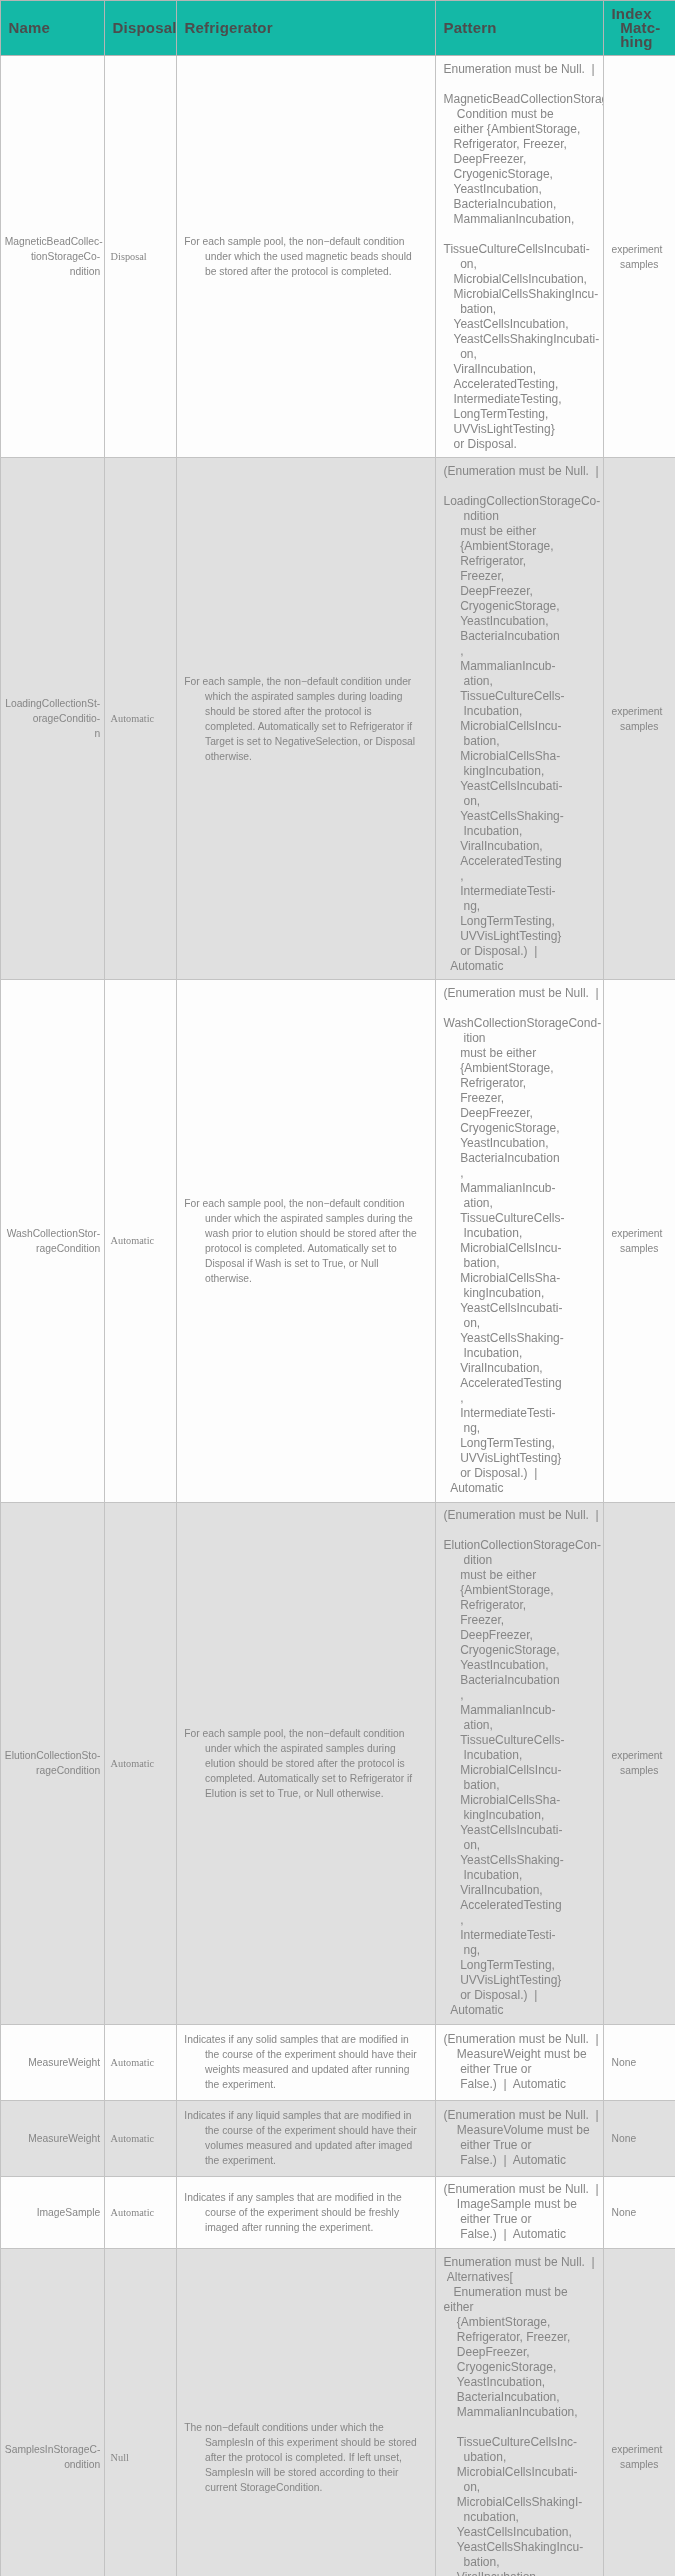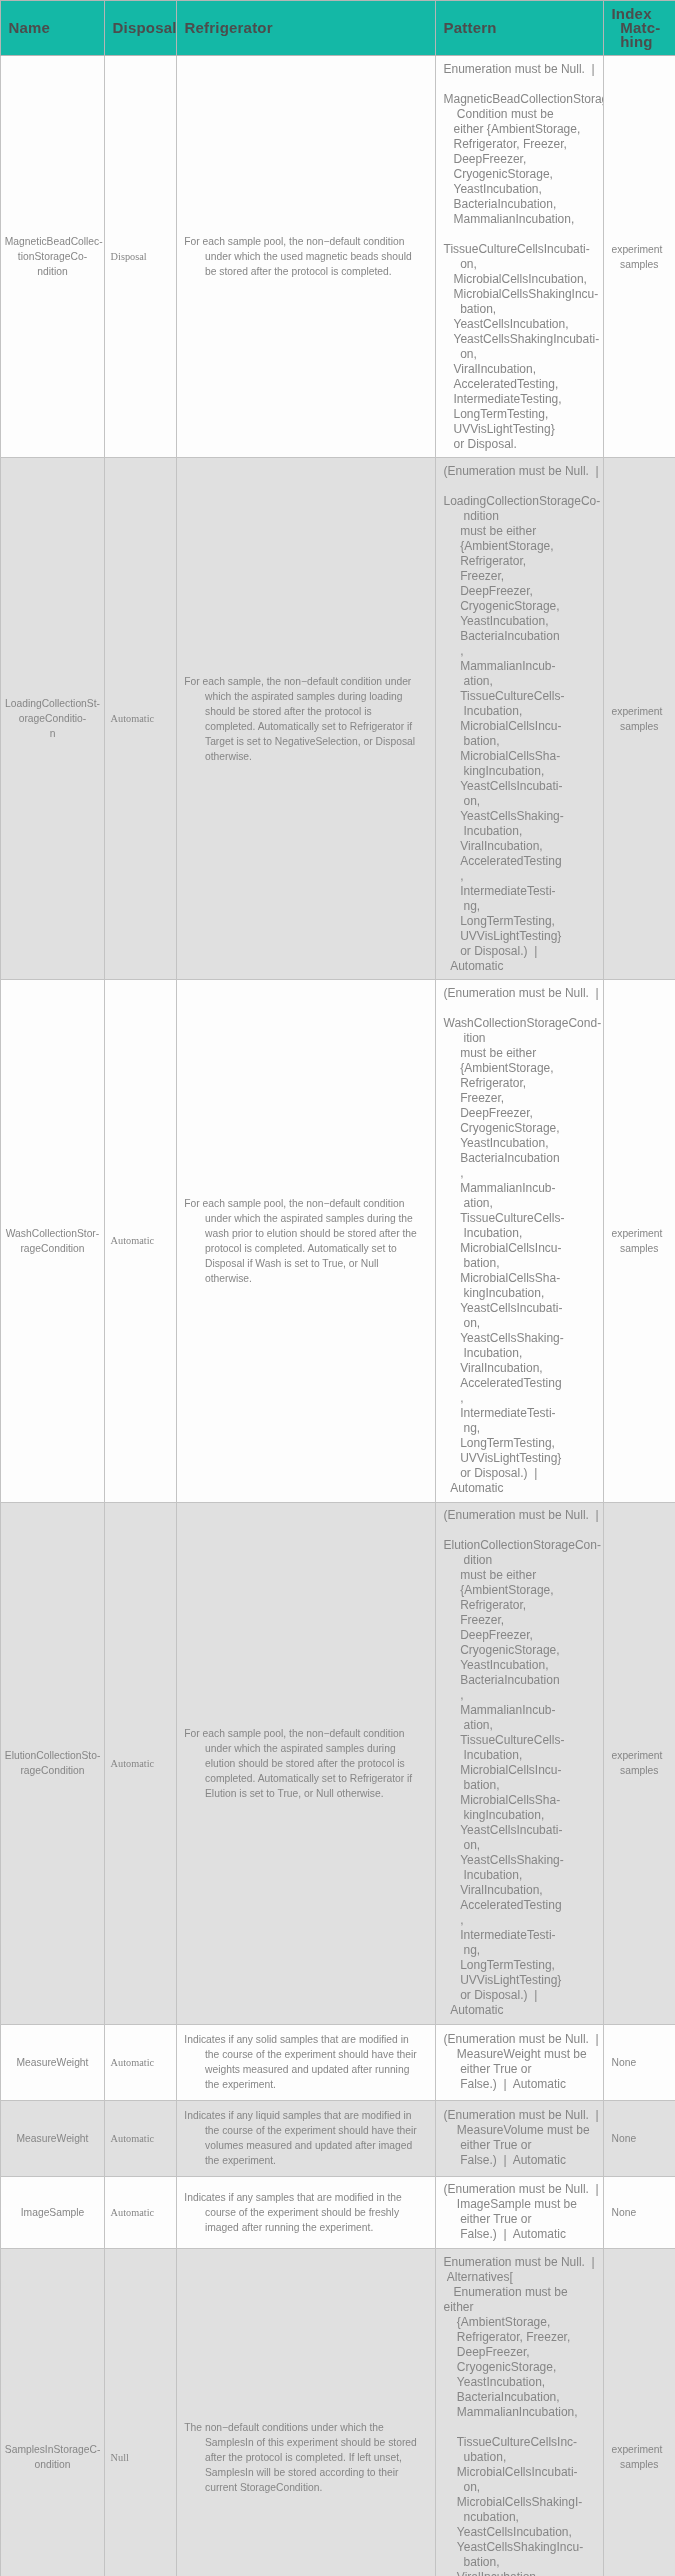--- a/index.html
+++ b/index.html
@@ -41,21 +41,21 @@
     line-height: 15px;
     vertical-align: middle;
     border: 0.9px solid #c3c3c3;
     padding: 5.6px 5.6px;
     overflow: hidden;
   }
   tr.alt td { background: #e0e0e0; }
   tr.plain td { background: #fdfdfd; }
 
   td.name {
-    text-align: center;
+    text-align: right;
     white-space: pre-line;
     padding: 5.6px 3.8px;
   }
   td.default { padding-left: 5.6px; font-family: Liberation Serif, serif; }
   td.desc {
     padding: 7.5px 11.3px 7.5px 28px;
     text-indent: -20.7px;
   }
   td.pattern {
     white-space: pre-wrap;

